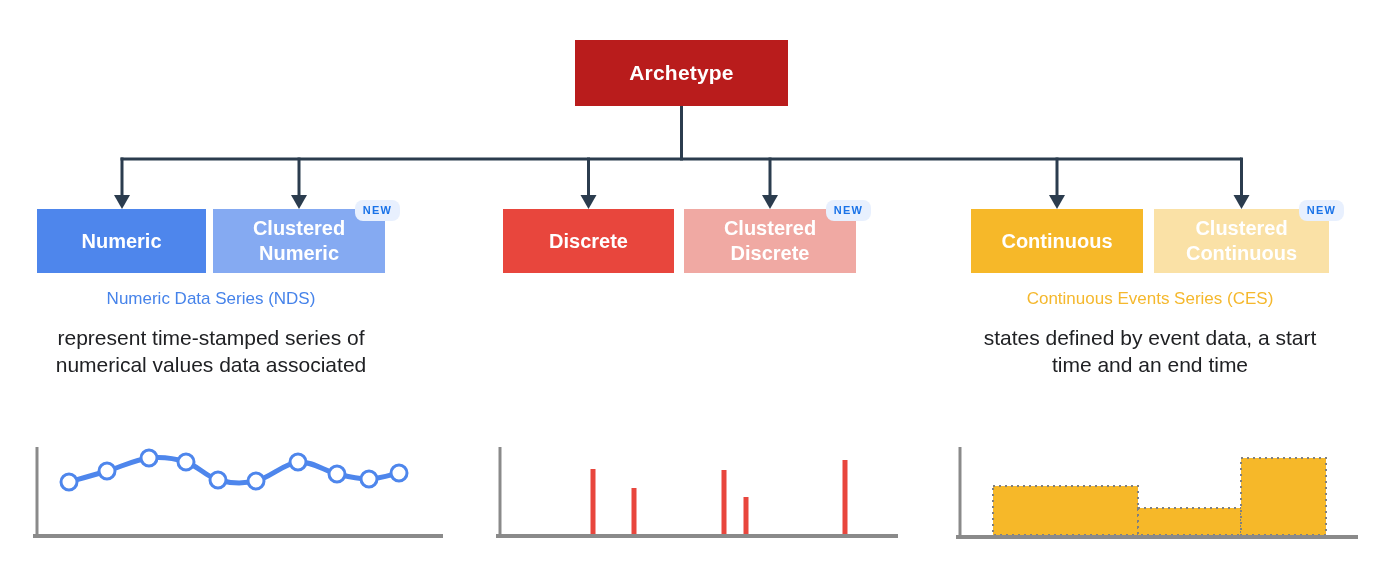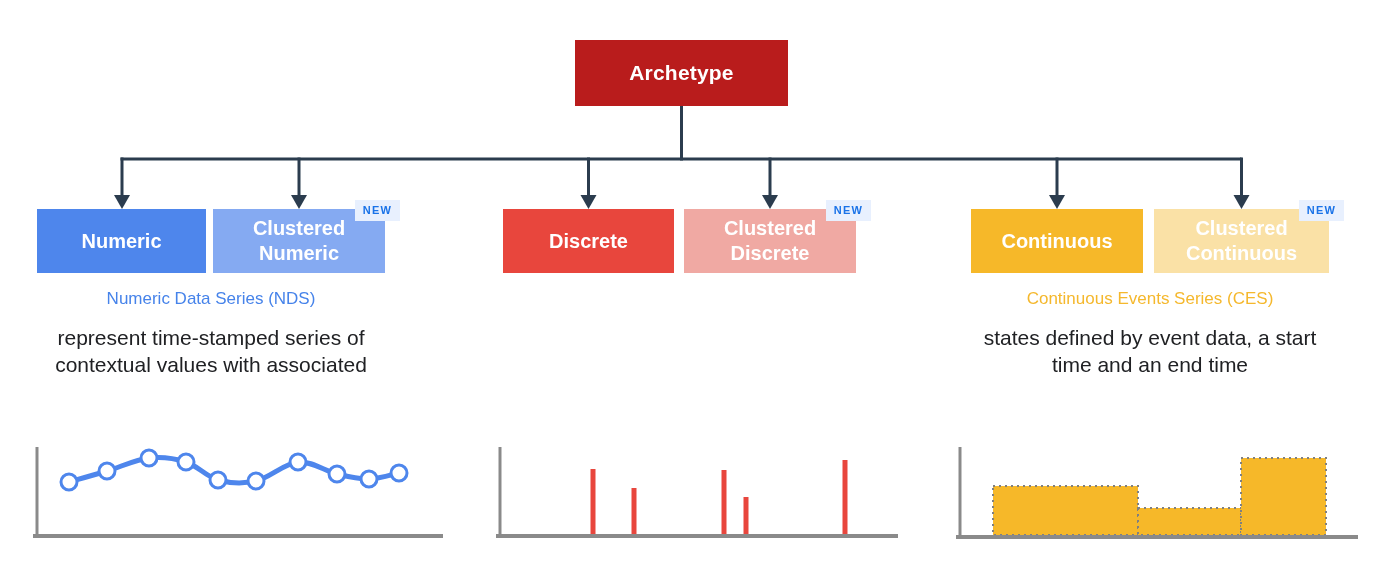--- a/index.html
+++ b/index.html
@@ -13,21 +13,21 @@
     color:#ffffff;font-weight:700;text-align:center;
   }
   .root-node{left:575px;top:40px;width:213px;height:66px;font-size:21px;letter-spacing:.2px;}
   .group{position:absolute;top:209px;height:340px;}
   .box{
     position:absolute;top:0;height:64px;display:flex;align-items:center;justify-content:center;
     color:#ffffff;font-weight:700;font-size:20px;text-align:center;line-height:25px;
   }
   .badge{
     position:absolute;top:-9px;right:-15px;height:21px;line-height:21px;padding:0 8px;
-    border-radius:0;font-size:11px;font-weight:700;letter-spacing:1.2px;
+    border-radius:8px;font-size:11px;font-weight:700;letter-spacing:1.2px;
   }
   .desc{position:absolute;top:290px;left:0;right:0;text-align:center;
         top:79px;width:100%;}
   .desc-title{font-weight:400;font-size:17px;line-height:21px;margin-bottom:15px;}
   .desc-line{font-size:21px;line-height:27px;color:#202124;}
   .mini-chart{position:absolute;top:232px;}
 </style>
 </head>
 <body>
 
@@ -63,21 +63,21 @@
     <div class="box box-clustered" style="left: 176px; width: 172px; background: rgb(133, 170, 242);">
       <span class="badge" style="background: rgb(232, 240, 254); color: rgb(26, 115, 232);">NEW</span>
       <span>
         <span>Clustered</span><br>
         <span>Numeric</span>
       </span>
     </div>
     <div class="desc">
       <div class="desc-title" style="color: rgb(70, 131, 234);">Numeric Data Series (NDS)</div>
       <div class="desc-line" style="color: rgb(32, 33, 36);">represent time-stamped series of</div>
-      <div class="desc-line" style="color: rgb(32, 33, 36);">contextual values with associated</div>
+      <div class="desc-line" style="color: rgb(32, 33, 36);">numerical values data associated</div>
     </div>
     <svg class="mini-chart" style="left:-4px" width="410" height="99" viewBox="0 0 410 99">
         <path d="M 36 41 C 42.333333333333336 39.166666666666664, 60.666666666666664 34, 74 30 C 87.33333333333333 26, 102.83333333333333 18.5, 116 17 C 129.16666666666666 15.5, 141.5 17.333333333333332, 153 21 C 164.5 24.666666666666668, 173.33333333333334 35.833333333333336, 185 39 C 196.66666666666666 42.166666666666664, 209.66666666666666 43, 223 40 C 236.33333333333334 37, 251.5 22.166666666666668, 265 21 C 278.5 19.833333333333332, 292.1666666666667 30.166666666666668, 304 33 C 315.8333333333333 35.833333333333336, 325.6666666666667 38.166666666666664, 336 38 C 346.3333333333333 37.833333333333336, 361 33, 366 32" fill="none" stroke="#4e86ec" stroke-width="5" stroke-linecap="round"></path>
         <circle cx="36" cy="41" r="8" fill="#ffffff" stroke="#4e86ec" stroke-width="3"></circle>
         <circle cx="74" cy="30" r="8" fill="#ffffff" stroke="#4e86ec" stroke-width="3"></circle>
         <circle cx="116" cy="17" r="8" fill="#ffffff" stroke="#4e86ec" stroke-width="3"></circle>
         <circle cx="153" cy="21" r="8" fill="#ffffff" stroke="#4e86ec" stroke-width="3"></circle>
         <circle cx="185" cy="39" r="8" fill="#ffffff" stroke="#4e86ec" stroke-width="3"></circle>
         <circle cx="223" cy="40" r="8" fill="#ffffff" stroke="#4e86ec" stroke-width="3"></circle>
         <circle cx="265" cy="21" r="8" fill="#ffffff" stroke="#4e86ec" stroke-width="3"></circle>

